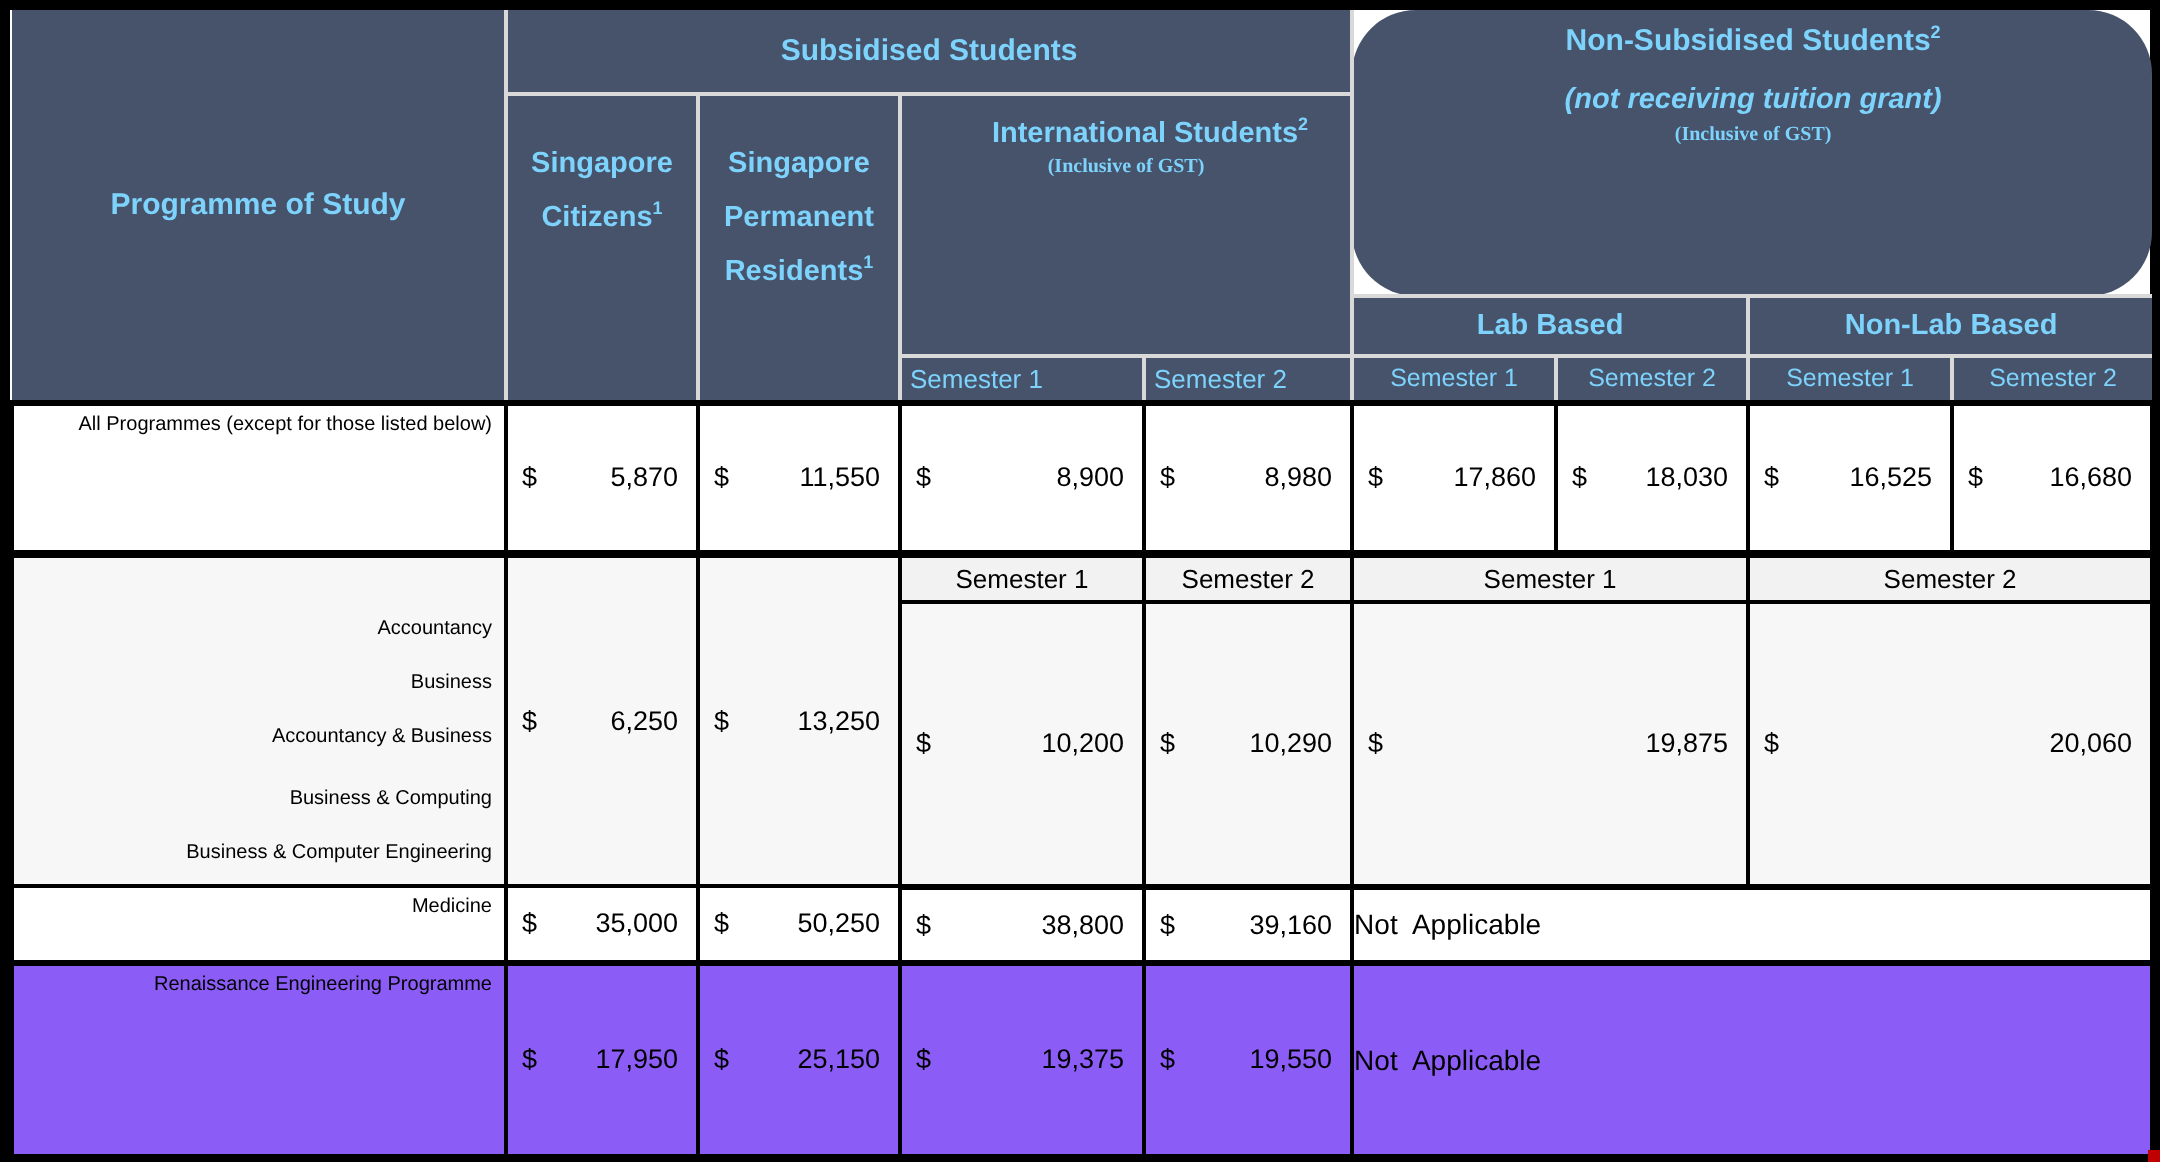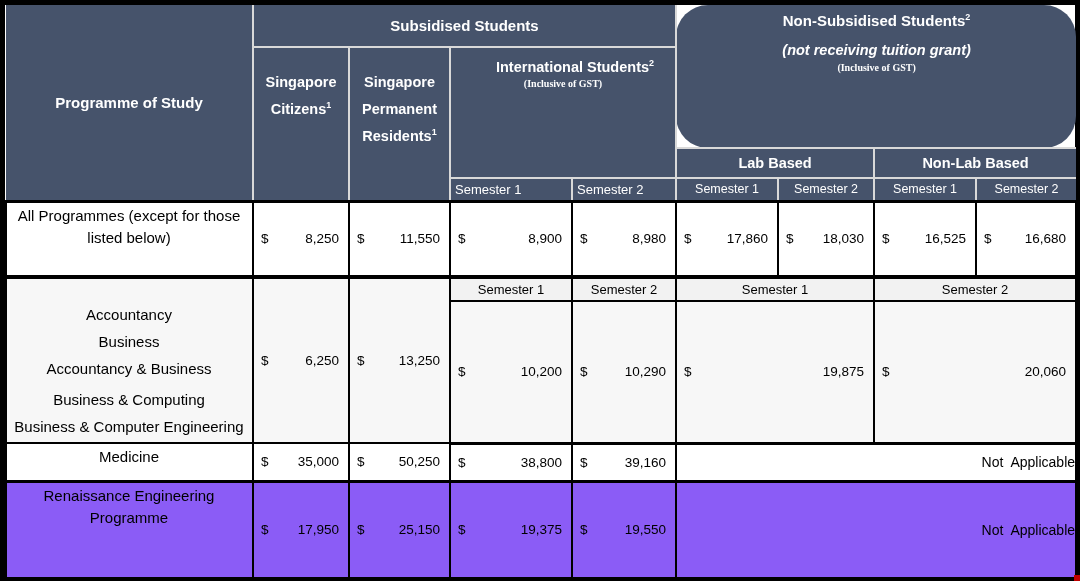--- a/index.html
+++ b/index.html
@@ -20,21 +20,21 @@
   table.fees {
     border-collapse: collapse;
     table-layout: fixed;
     width: 1070px; height: 571px;
   }
   th, td { padding: 0; overflow: hidden; }
 
   
   .hd {
     background: #46536B;
-    color: #ffffff;
+    color: #7dd3fc;
     border: 2px solid #d9d9d9;
     font-weight: bold;
     text-align: center;
   }
   .no-t { border-top: none !important; }
   .no-l { border-left: none !important; }
   .no-r { border-right: none !important; }
 
   .h15 { font-size: 15px; }
   .h14 { font-size: 14.5px; margin-left: 24px; }
@@ -59,44 +59,44 @@
     text-align: center; vertical-align: middle;
   }
 
   
   .bd { border: 2px solid #000; background: #fff; }
   .bt3 { border-top: 3px solid #000 !important; }
   .bb4 { border-bottom: 4px solid #000 !important; }
   .bb3 { border-bottom: 3px solid #000 !important; }
 
   .lbl {
-    vertical-align: top; text-align: center;
+    vertical-align: top; text-align: right;
     padding: 2px 6px 2px 5px;
-    font-size: 15px; line-height: 1.5;
+    font-size: 10px; line-height: 1.5;
   }
   .money {
     display: flex; justify-content: space-between; align-items: center;
     padding: 0 9px 0 7px;
     font-size: 13.5px;
   }
   .money-cell { vertical-align: middle; }
 
   .bg-sub   { background: #f2f2f2; }  
   .bg-biz   { background: #f7f7f7; }  
   .bg-ren   { background: #8b5cf6; }  
 
   .subhdr {
     text-align: center; vertical-align: middle;
     font-size: 13px; font-weight: normal;
   }
   .prog-list { padding-top: 22px; }
   .prog-item { line-height: 27px; }
   .prog-item.gap { margin-top: 4px; }
   .na {
-    text-align: right; vertical-align: middle;
+    text-align: left; vertical-align: middle;
     font-size: 14px; word-spacing: 4px;
   }
   .red-dot {
     position: absolute; right: 0; bottom: 0;
     width: 6px; height: 6px; background: #c00000;
   }
 </style>
 </head>
 <body>
 
@@ -147,21 +147,21 @@
     <th class="hd sem-c">Semester 2</th>
     <th class="hd sem-c">Semester 1</th>
     <th class="hd sem-c no-r">Semester 2</th>
   </tr>
 
   <tr style="height:76px">
     <td class="bd lbl bt3 bb4">All Programmes (except for those listed below)</td>
     <td class="bd money-cell bt3 bb4">
             <div class="money">
               <span>$</span>
-              <span>8,250</span>
+              <span>5,870</span>
             </div>
           </td>
     <td class="bd money-cell bt3 bb4">
             <div class="money">
               <span>$</span>
               <span>11,550</span>
             </div>
           </td>
     <td class="bd money-cell bt3 bb4">
             <div class="money">

